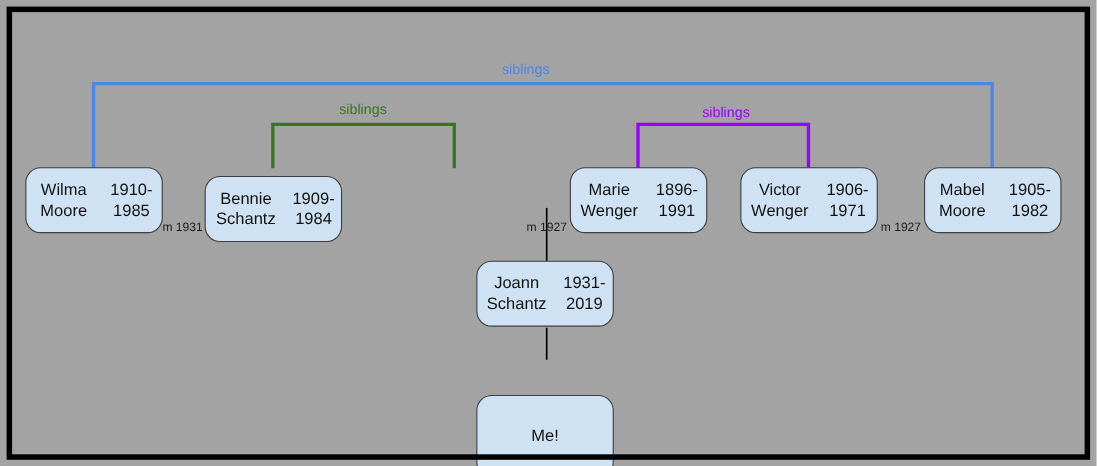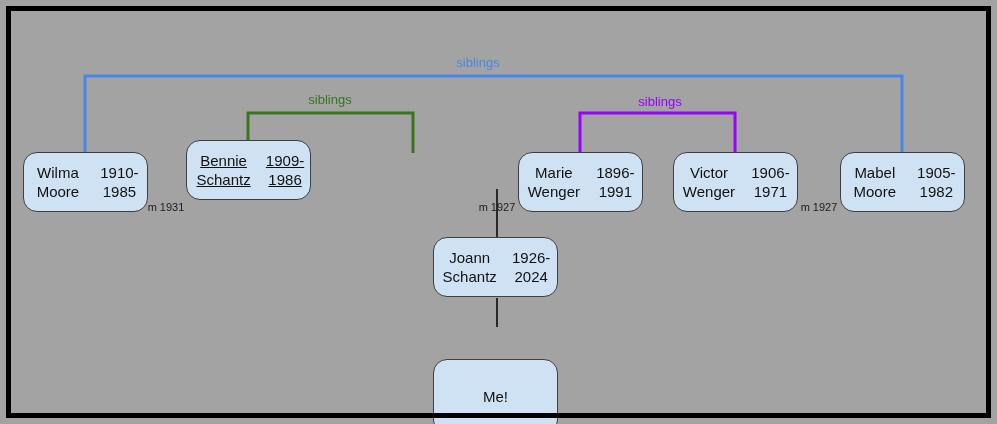--- a/index.html
+++ b/index.html
@@ -55,21 +55,21 @@
     top: 171px;
     font-size: 11px;
     line-height: 13px;
     text-align: center;
     color: #1c1c1c;
     white-space: nowrap;
     margin-top: 30px;
   }
   
   .p0 { left: 23px;  top: 152px; }
-  .p1 { left: 186px; top: 140px; text-decoration: underline; }
+  .p1 { left: 186px; top: 160px; }
   .p2 { left: 350px; top: 152px; }
   .p3 { left: 518px; top: 152px; }
   .p4 { left: 673px; top: 152px; }
   .p5 { left: 840px; top: 152px; }
   .p6 { left: 433px; top: 237px; }
   .p7 { left: 433px; top: 327px; height: 75px; margin-top: 32px; }
   .m0 { left: 136px; }
   .m1 { left: 467px; }
   .m2 { left: 789px; }
 </style>
@@ -94,40 +94,40 @@
     <text x="660" y="106" text-anchor="middle" fill="#9900ff">siblings</text>
   </svg>
 
   <div class="person-box p0">
     <div>Wilma Moore</div>
     <div>1910-1985</div>
   </div>
   <div class="marriage-label m0">m 1931</div>
   <div class="person-box p1">
     <div>Bennie Schantz</div>
-    <div>1909-1986</div>
+    <div>1909-1984</div>
   </div>
   <div class="marriage-label m1">m 1927</div>
   <div class="person-box p3">
     <div>Marie Wenger</div>
     <div>1896-1991</div>
   </div>
   <div class="person-box p4">
     <div>Victor Wenger</div>
     <div>1906-1971</div>
   </div>
   <div class="marriage-label m2">m 1927</div>
   <div class="person-box p5">
     <div>Mabel Moore</div>
     <div>1905-1982</div>
   </div>
 
   <div class="person-box p6">
     <div>Joann Schantz</div>
-    <div>1926-2024</div>
+    <div>1931-2019</div>
   </div>
 
   <div class="person-box p7">
     <div>Me!</div>
     <div></div>
   </div>
 
   <div class="frame"></div>
 </div>
 

